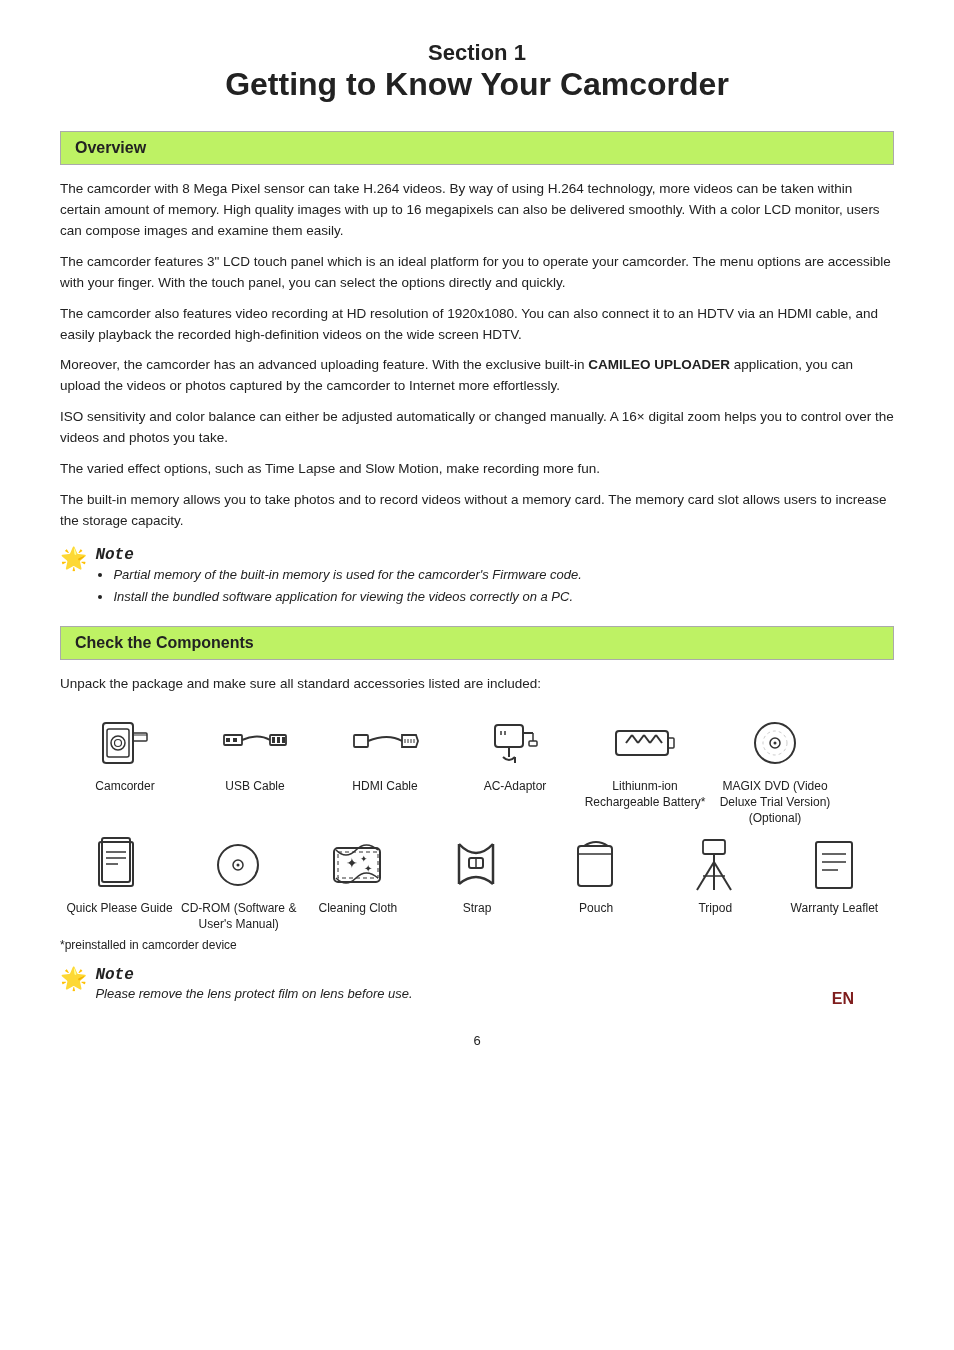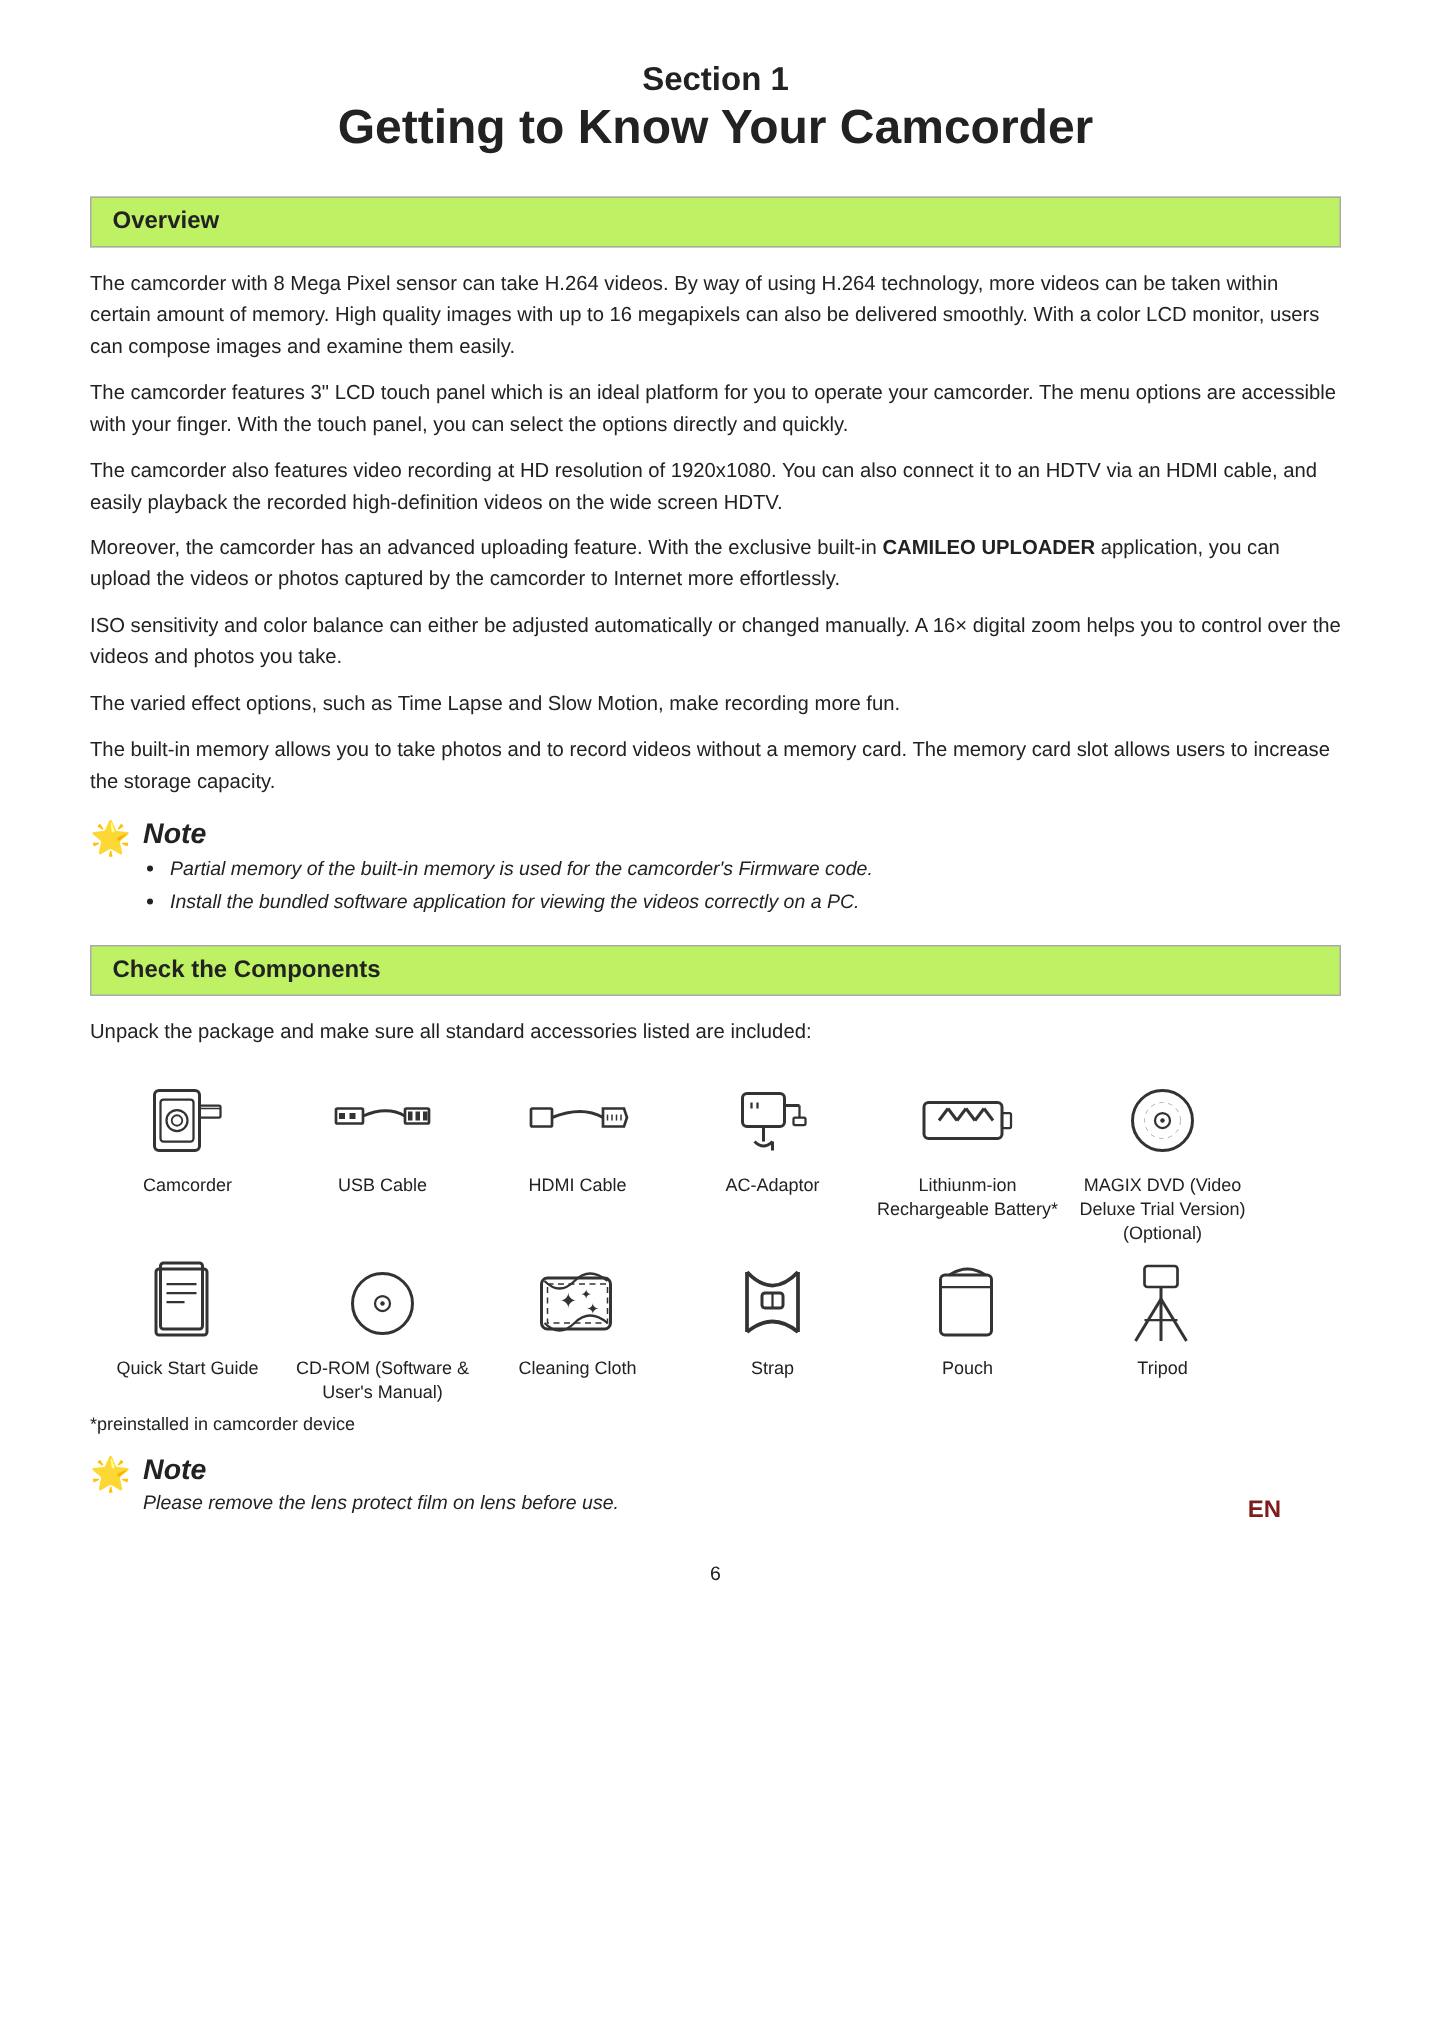--- a/index.html
+++ b/index.html
@@ -48,21 +48,22 @@
       gap: 8px;
     }
     .note-icon {
       font-size: 22px;
       margin-top: 0px;
       flex-shrink: 0;
     }
     .note-content .note-title {
       font-weight: bold;
       font-style: italic;
-      font-size: 19px;
+      font-size: 16px;
+      font-family: Liberation Mono, monospace;
     }
     .note-content ul {
       margin-left: 18px;
       font-style: italic;
       font-size: 13px;
       line-height: 1.7;
     }
     .note-content p {
       font-style: italic;
       font-size: 13px;
@@ -258,21 +259,21 @@
   <div class="component-item">
     <div class="component-icon">
       <svg width="52" height="62" viewBox="0 0 52 62">
         <rect x="5" y="8" width="34" height="44" rx="2" fill="none" stroke="#333" stroke-width="2"></rect>
         <rect x="8" y="4" width="28" height="44" rx="2" fill="none" stroke="#333" stroke-width="2"></rect>
         <line x1="12" y1="18" x2="32" y2="18" stroke="#333" stroke-width="1.5"></line>
         <line x1="12" y1="24" x2="32" y2="24" stroke="#333" stroke-width="1.5"></line>
         <line x1="12" y1="30" x2="24" y2="30" stroke="#333" stroke-width="1.5"></line>
       </svg>
     </div>
-    <div class="component-label">Quick Start Guide</div>
+    <div class="component-label">Quick Please Guide</div>
   </div>
 
   <div class="component-item">
     <div class="component-icon">
       <svg width="55" height="62" viewBox="0 0 55 62">
         <circle cx="27" cy="31" r="20" fill="none" stroke="#333" stroke-width="2"></circle>
         <circle cx="27" cy="31" r="5" fill="none" stroke="#333" stroke-width="1.5"></circle>
         <circle cx="27" cy="31" r="1.5" fill="#333"></circle>
       </svg>
     </div>
@@ -327,20 +328,31 @@
         <line x1="29" y1="20" x2="29" y2="28" stroke="#333" stroke-width="2"></line>
         <line x1="29" y1="28" x2="12" y2="56" stroke="#333" stroke-width="2"></line>
         <line x1="29" y1="28" x2="46" y2="56" stroke="#333" stroke-width="2"></line>
         <line x1="29" y1="28" x2="29" y2="56" stroke="#333" stroke-width="2"></line>
         <line x1="18" y1="42" x2="40" y2="42" stroke="#333" stroke-width="1.5"></line>
       </svg>
     </div>
     <div class="component-label">Tripod</div>
   </div>
 
+  <div class="component-item">
+    <div class="component-icon">
+      <svg width="52" height="62" viewBox="0 0 52 62">
+        <rect x="8" y="8" width="36" height="46" rx="2" fill="none" stroke="#333" stroke-width="2"></rect>
+        <line x1="14" y1="20" x2="38" y2="20" stroke="#333" stroke-width="1.5"></line>
+        <line x1="14" y1="28" x2="38" y2="28" stroke="#333" stroke-width="1.5"></line>
+        <line x1="14" y1="36" x2="30" y2="36" stroke="#333" stroke-width="1.5"></line>
+      </svg>
+    </div>
+    <div class="component-label">Warranty Leaflet</div>
+  </div>
 
 </div>
 
 <p class="preinstalled-note">*preinstalled in camcorder device</p>
 
 <div class="note-block">
   <span class="note-icon">🌟</span>
   <div class="note-content">
     <div class="note-title">Note</div>
     <p>Please remove the lens protect film on lens before use.</p>

